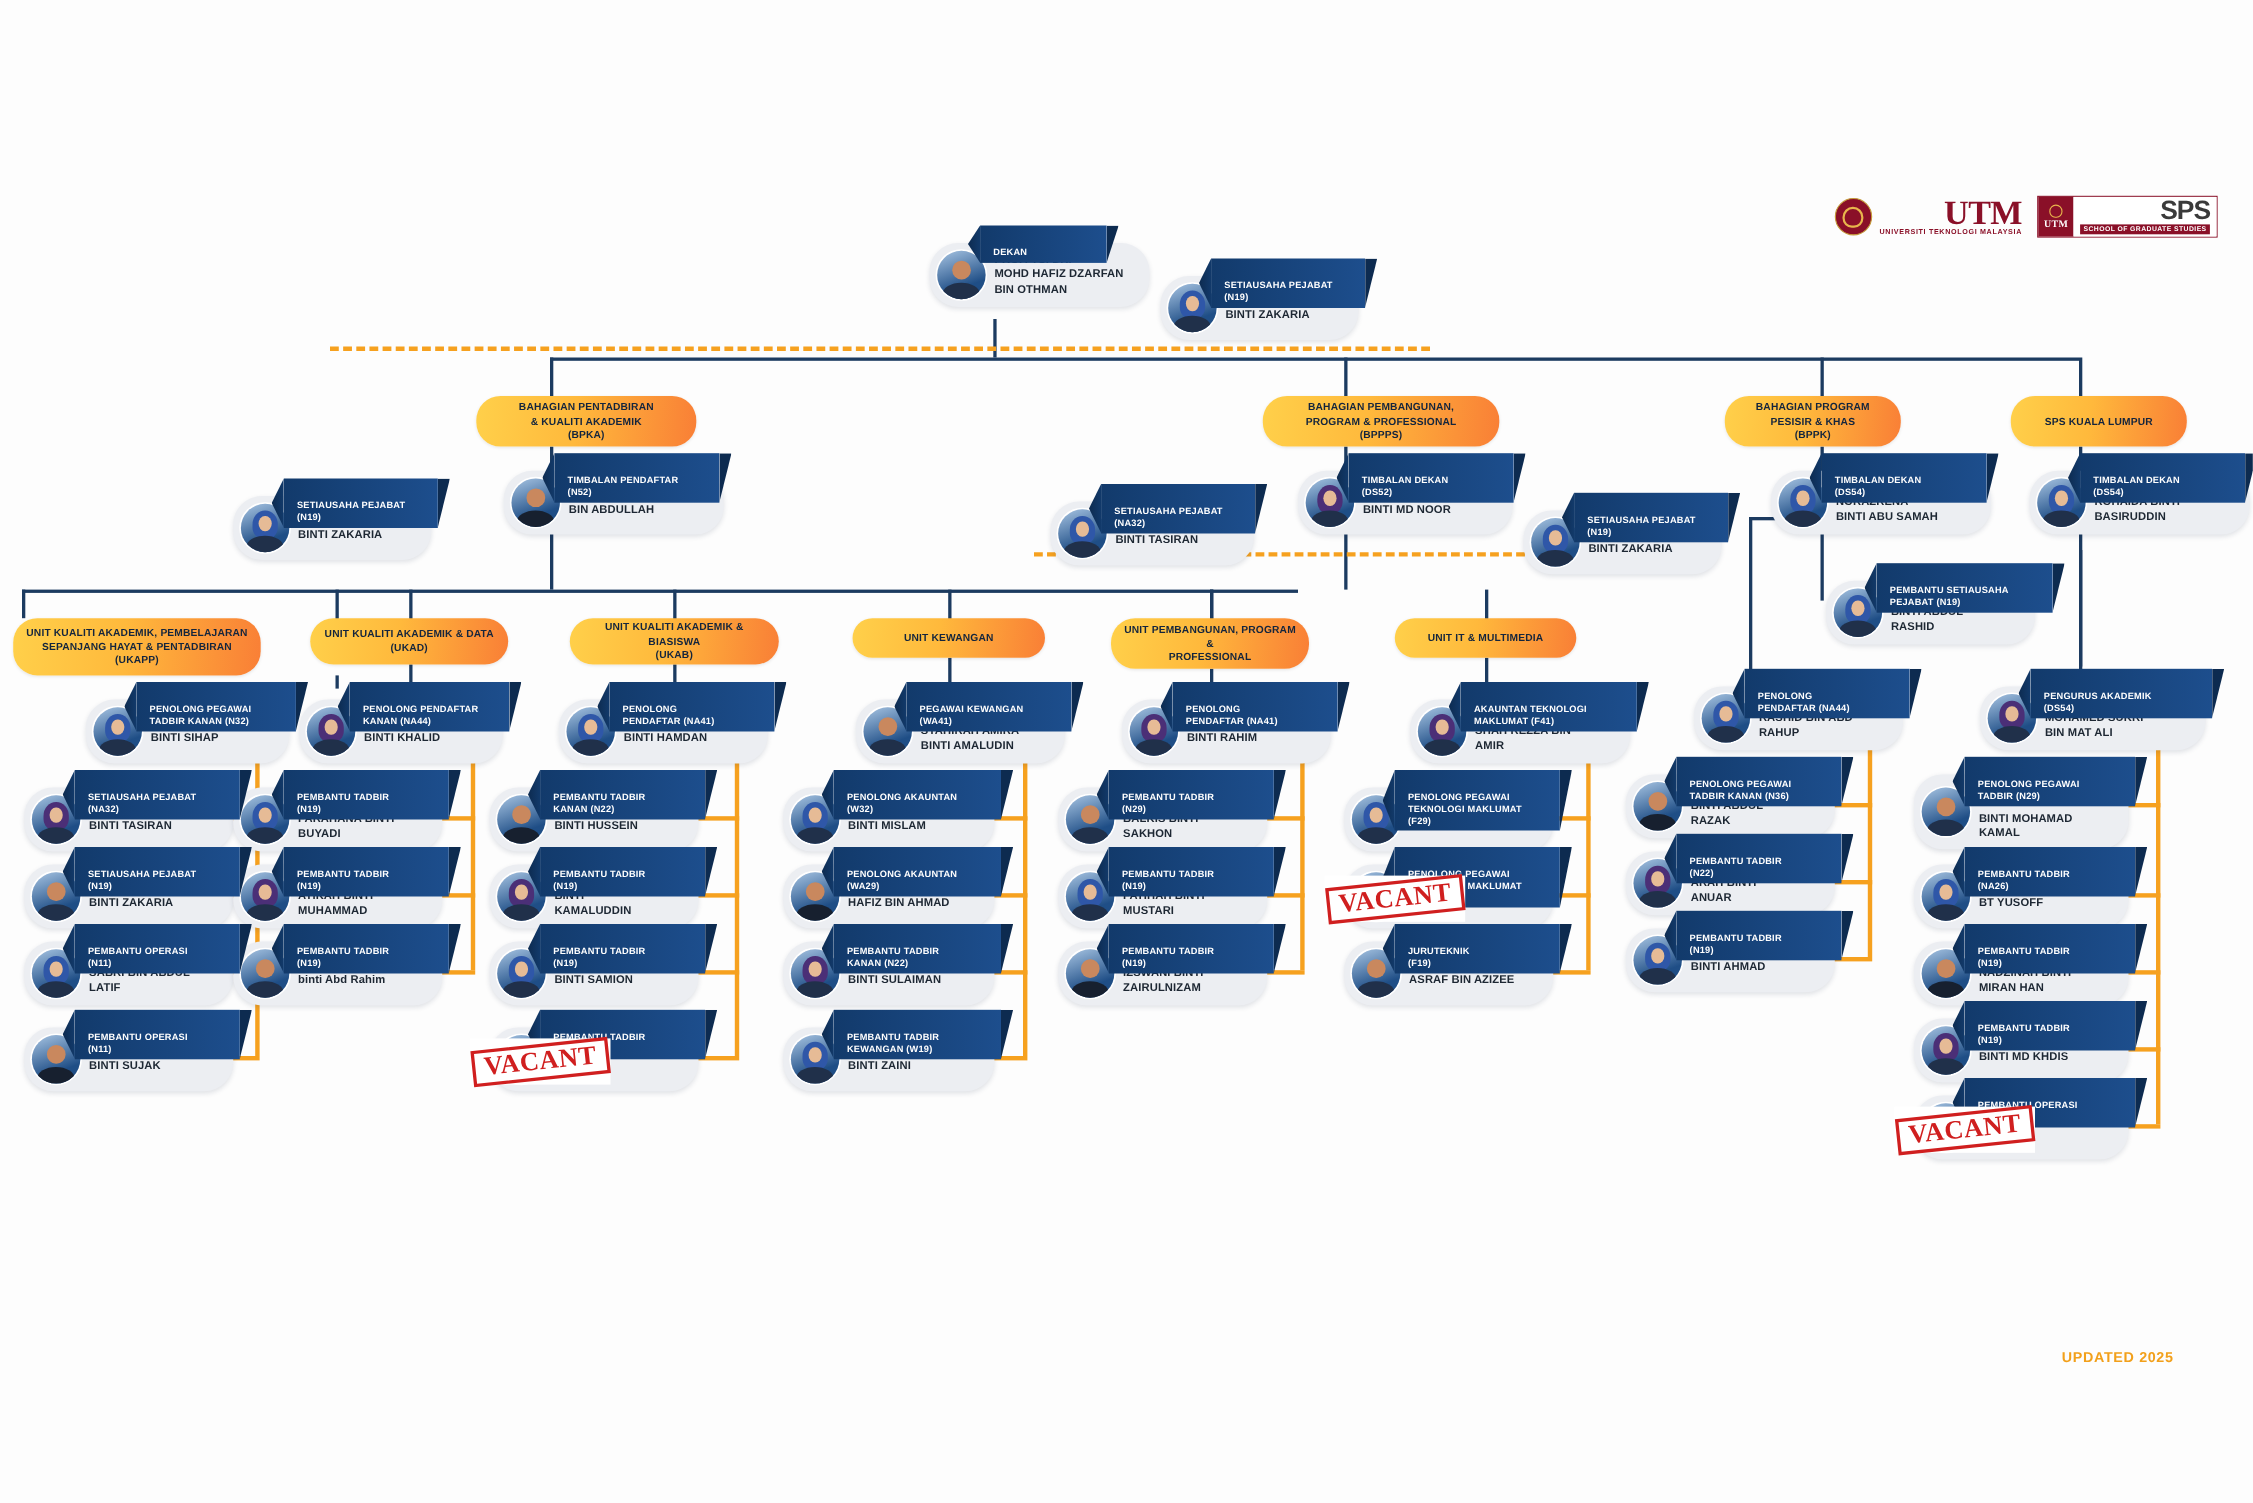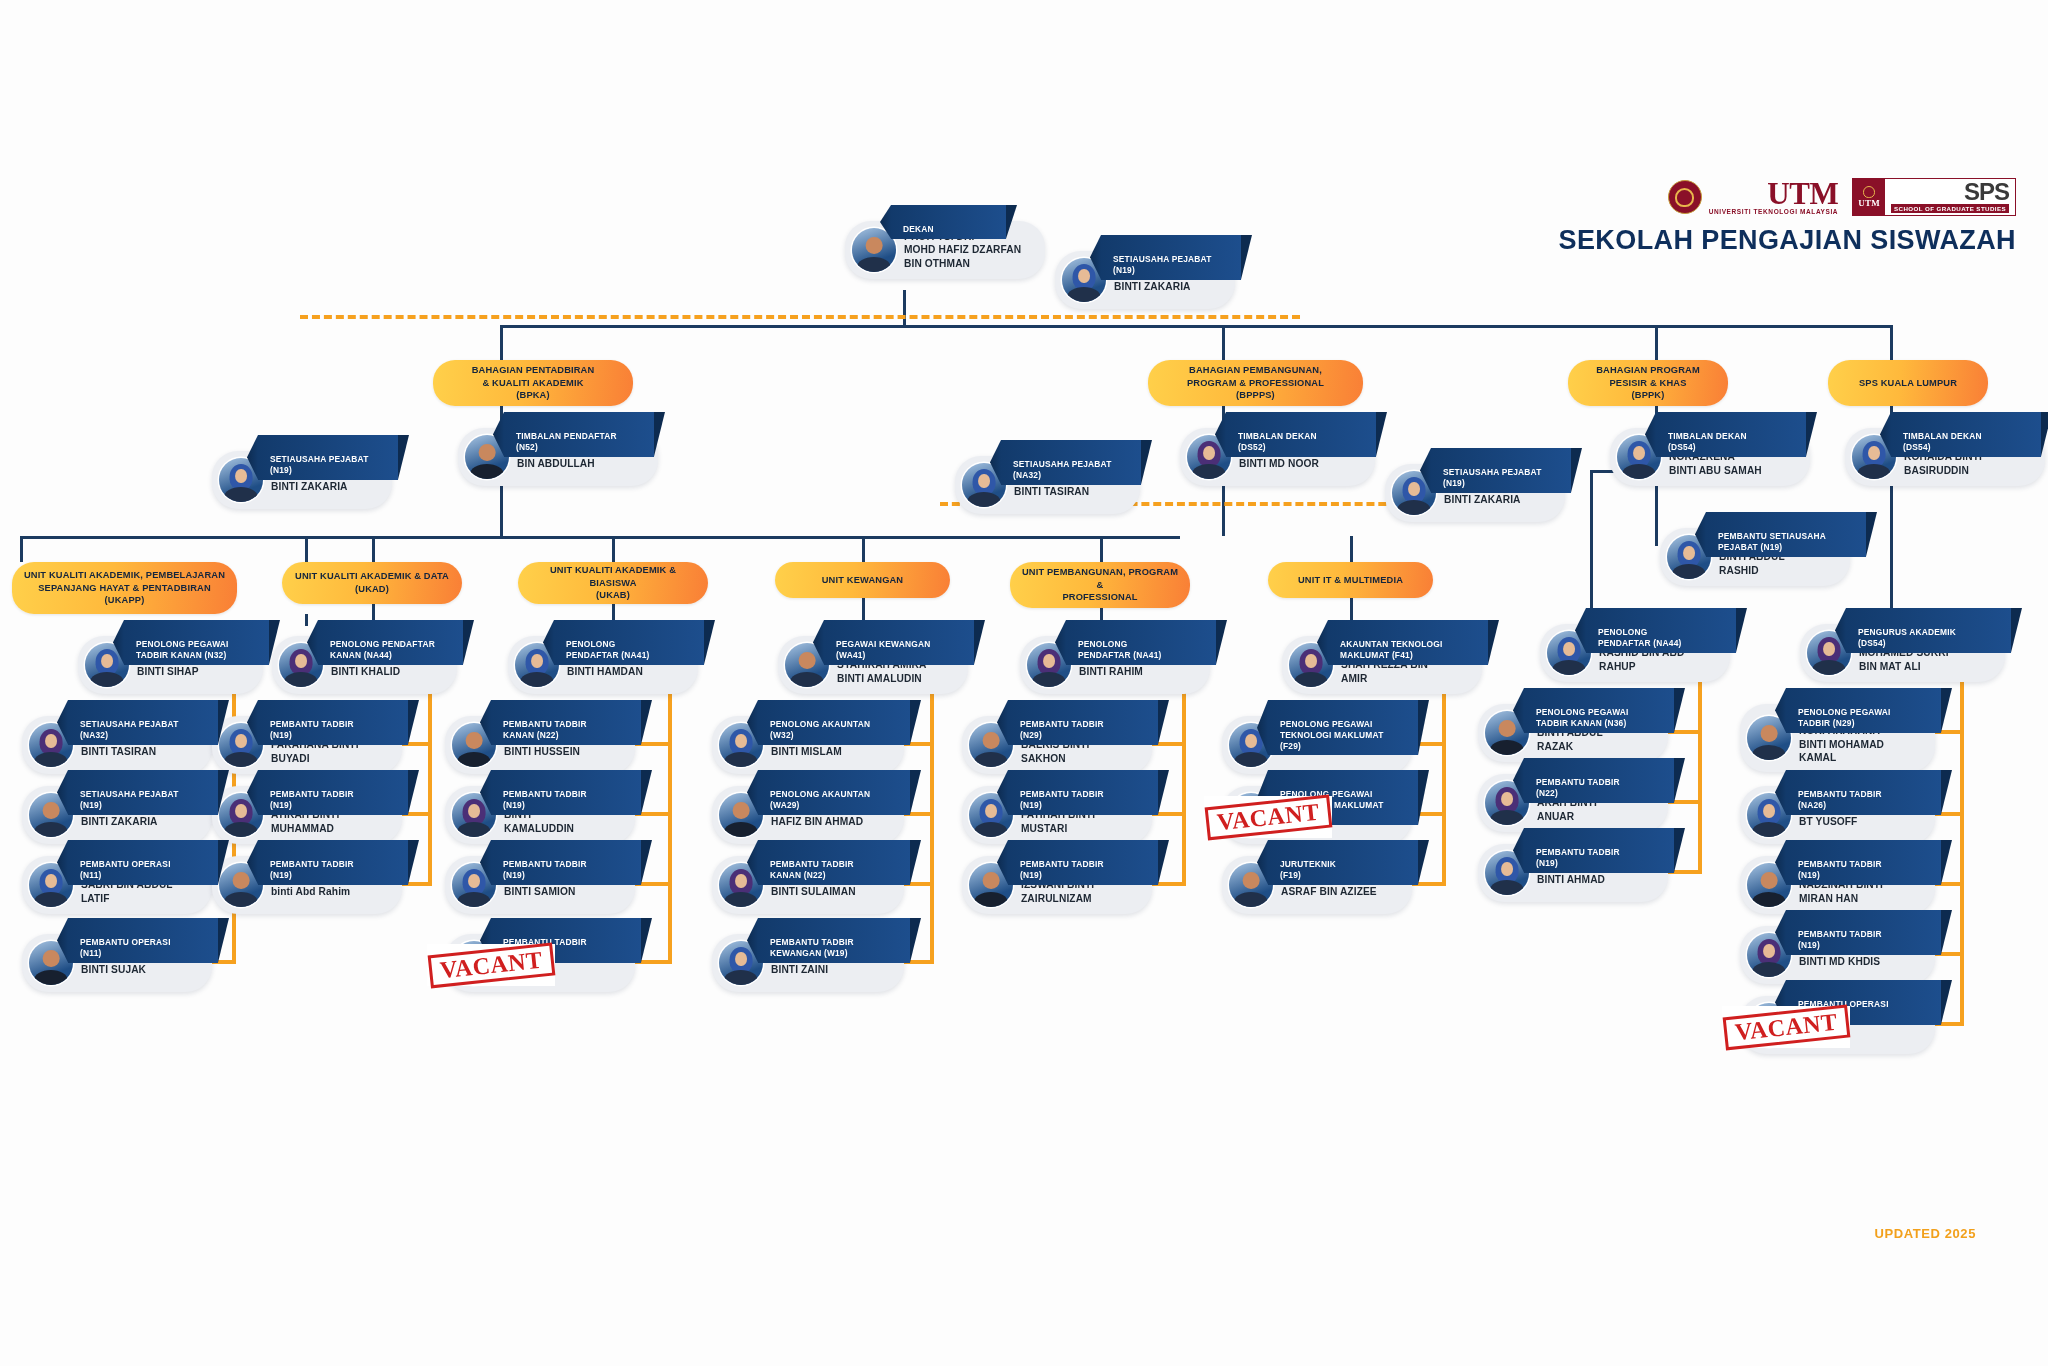--- a/index.html
+++ b/index.html
@@ -153,21 +153,20 @@
         <div class="sps-left">
           <div class="s1"></div>
           <div class="s2">UTM</div>
         </div>
         <div class="sps-right">
           <div class="r1">SPS</div>
           <div class="r2">SCHOOL OF GRADUATE STUDIES</div>
         </div>
       </div>
     </div>
-    <h1>SEKOLAH PENGAJIAN SISWAZAH</h1>
   </div>
   <div class="updated">UPDATED 2025</div>
 
   <div id="lines">
       <div class="ln v" style="left: 903px; top: 290px; height: 35px;"></div>
       <div class="dash" style="left: 300px; top: 315px; width: 1000px;"></div>
       <div class="ln h" style="left: 500px; top: 325px; width: 1390px;"></div>
       <div class="ln v" style="left: 500px; top: 325px; height: 38px;"></div>
       <div class="ln v" style="left: 500px; top: 406px; height: 130px;"></div>
       <div class="ln v" style="left: 1222px; top: 325px; height: 38px;"></div>

